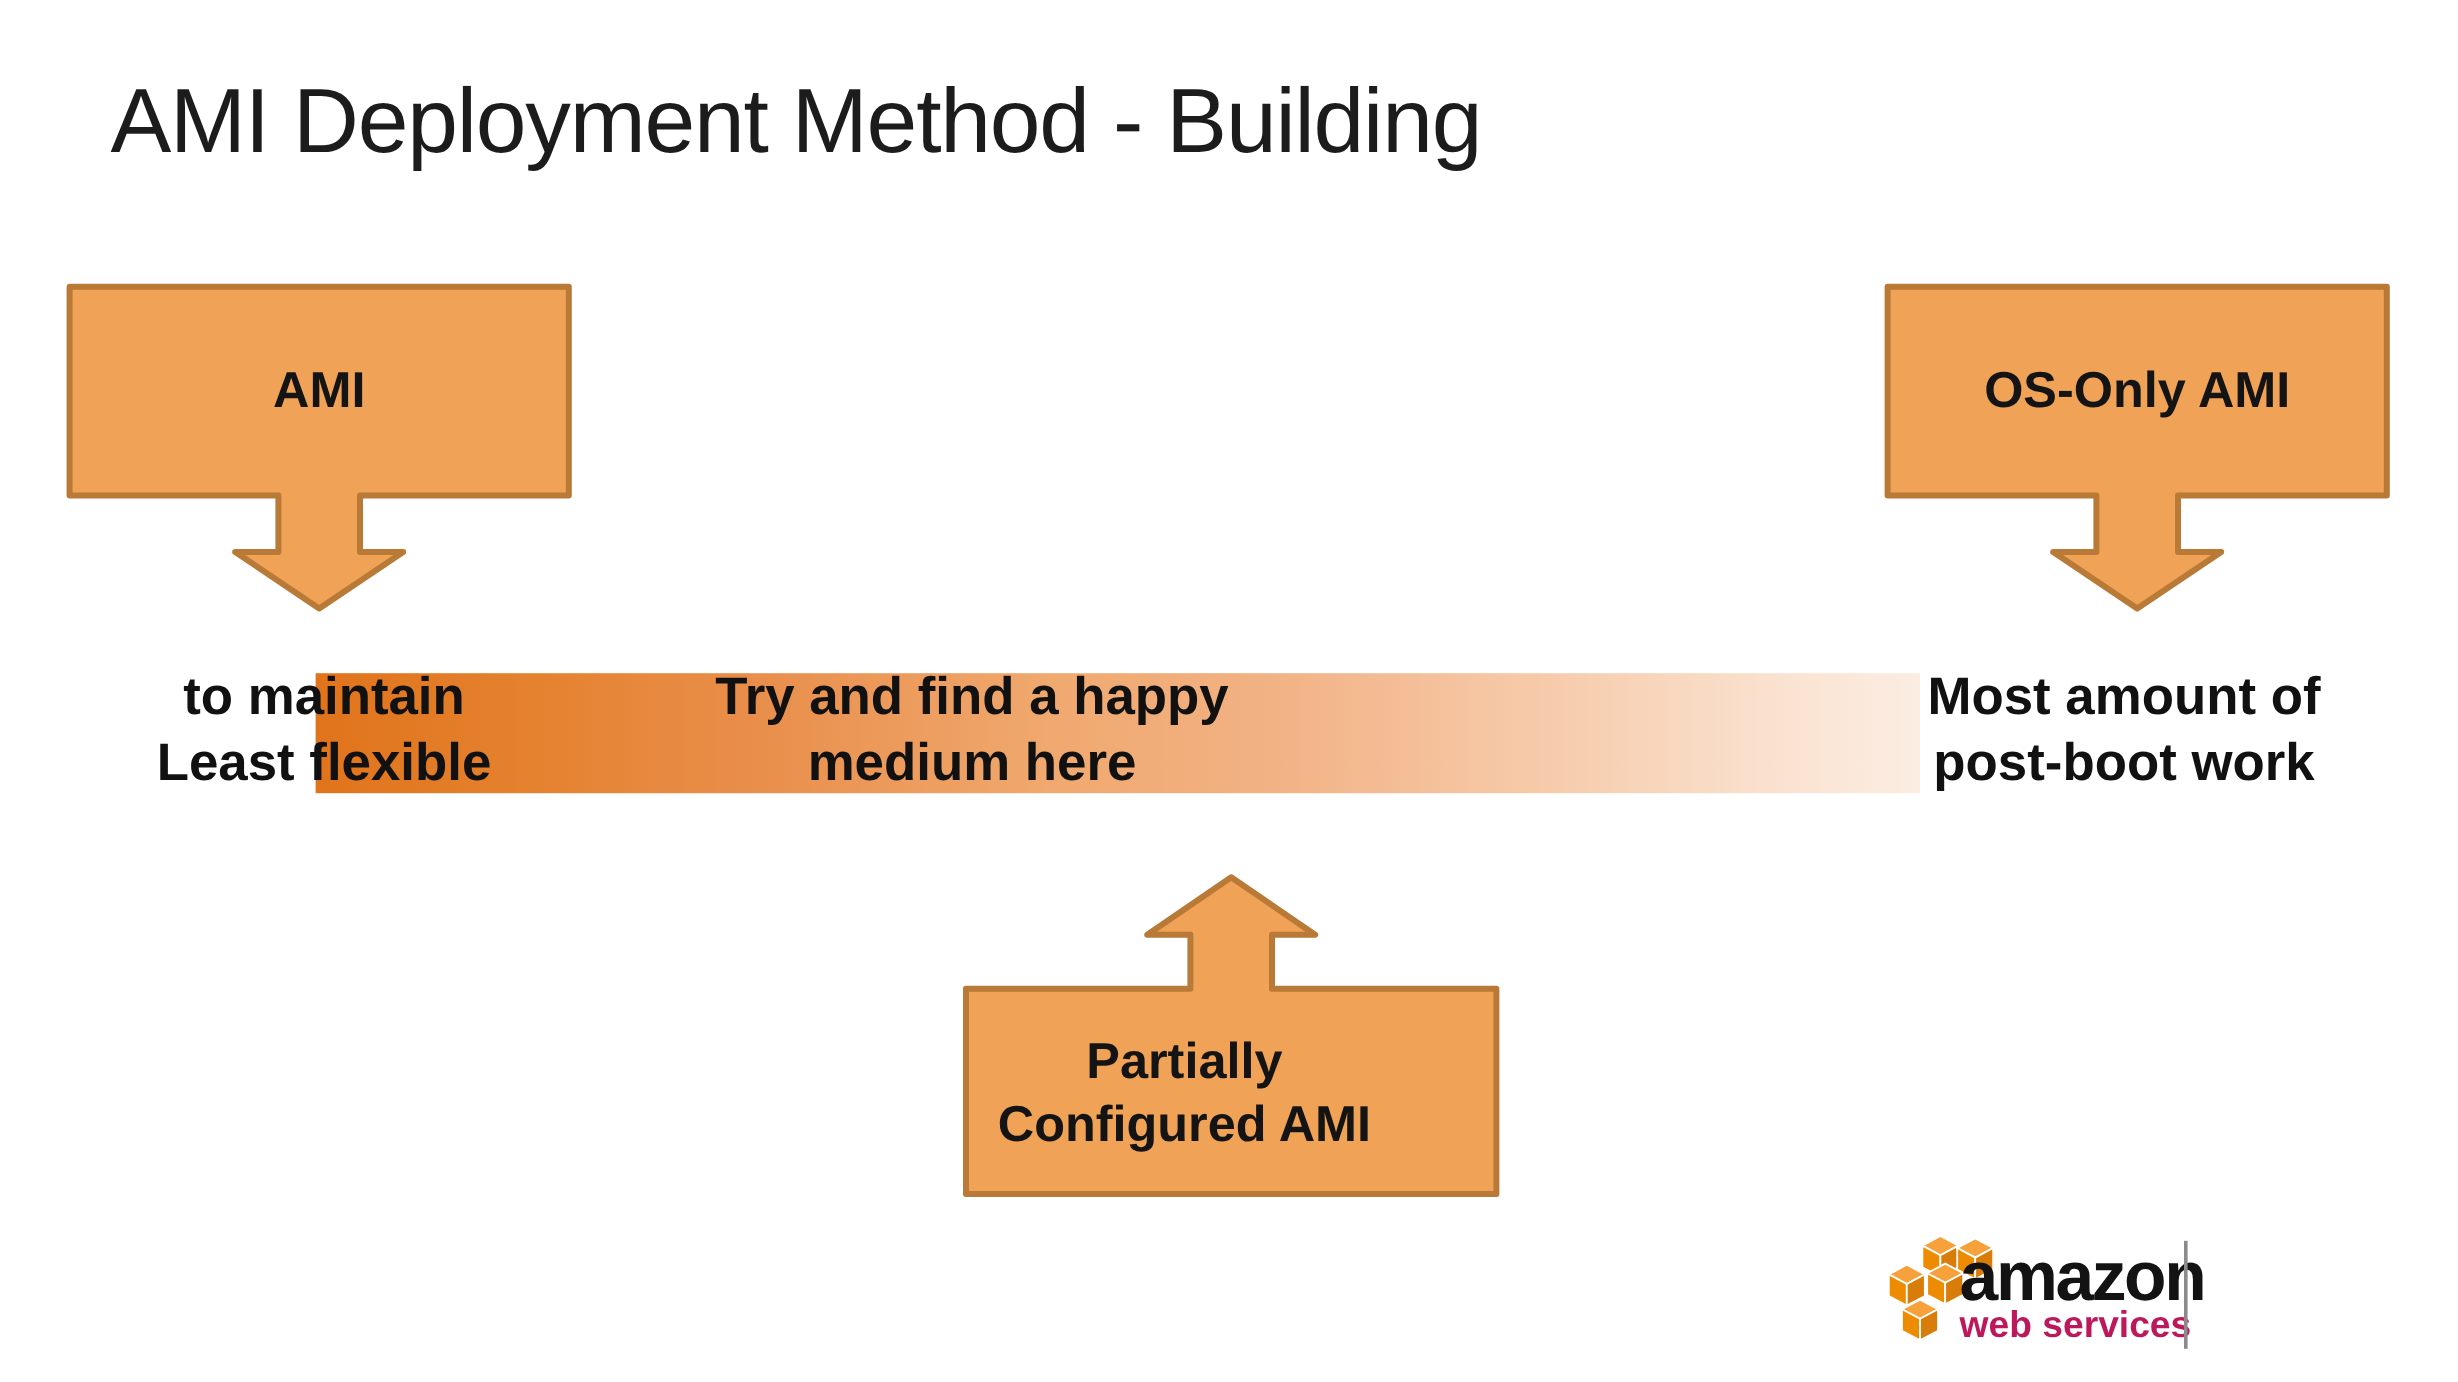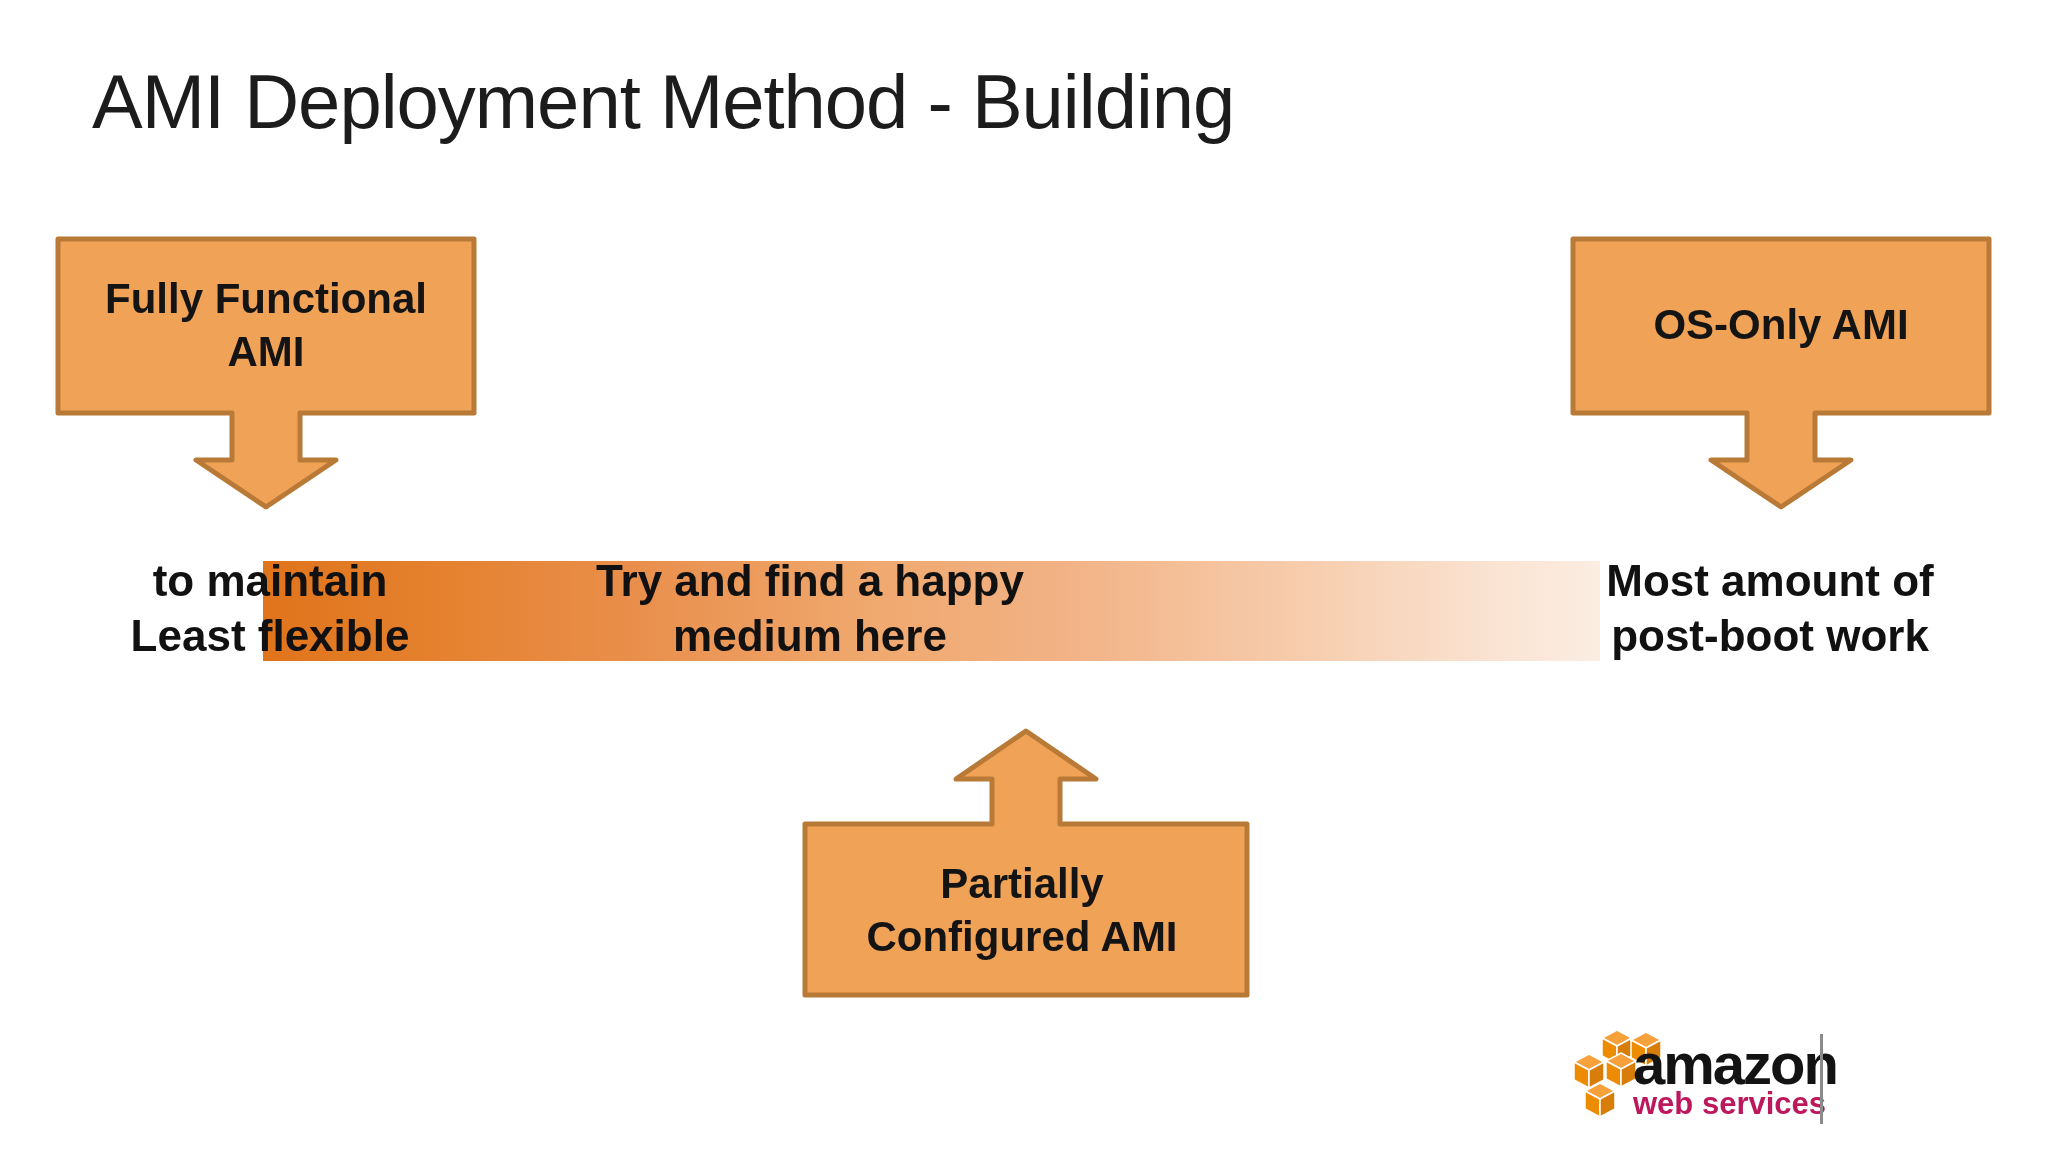--- a/index.html
+++ b/index.html
@@ -61,21 +61,20 @@
 <body>
 
 <div class="slide">
 
   <div class="title">AMI Deployment Method - Building</div>
 
   <svg class="callout-svg" style="left:55px;top:236px;" width="422" height="275" viewBox="0 0 422 275">
     <polygon points="3,3 419,3 419,177 245,177 245,224 281,224 211,271 141,224 177,224 177,177 3,177" fill="#F0A257" stroke="#B87A36" stroke-width="5" stroke-linejoin="round"></polygon>
   </svg>
   <div class="callout-text" style="left:55px;top:236px;width:422px;height:177px;">
-    <span>Fully Functional</span>
     <span>AMI</span>
   </div>
 
   <svg class="callout-svg" style="left:1570px;top:236px;" width="422" height="275" viewBox="0 0 422 275">
     <polygon points="3,3 419,3 419,177 245,177 245,224 281,224 211,271 141,224 177,224 177,177 3,177" fill="#F0A257" stroke="#B87A36" stroke-width="5" stroke-linejoin="round"></polygon>
   </svg>
   <div class="callout-text" style="left:1570px;top:236px;width:422px;height:177px;">
     <span>OS-Only AMI</span>
   </div>
 
@@ -90,21 +89,21 @@
     <div>medium here</div>
   </div>
   <div class="bar-label right">
     <div>Most amount of</div>
     <div>post-boot work</div>
   </div>
 
   <svg class="callout-svg" style="left:802px;top:728px;" width="448" height="270" viewBox="0 0 448 270">
     <polygon points="224,3 294,51 258,51 258,96 445,96 445,267 3,267 3,96 190,96 190,51 154,51" fill="#F0A257" stroke="#B87A36" stroke-width="5" stroke-linejoin="round"></polygon>
   </svg>
-  <div class="callout-text" style="left:798px;top:823px;width:448px;height:174px;">
+  <div class="callout-text" style="left:763px;top:823px;width:448px;height:174px;">
     <span>Partially</span>
     <span>Configured AMI</span>
   </div>
 
   <div class="logo">
     <svg class="cubes" width="100" height="95" viewBox="0 0 100 95">
 
       <g>
         <polygon points="52,2 67,10 52,18 37,10" fill="#F6A13B" stroke="#fff" stroke-width="1.5"></polygon>
         <polygon points="37,10 52,18 52,36 37,28" fill="#ED8C00" stroke="#fff" stroke-width="1.5"></polygon>

